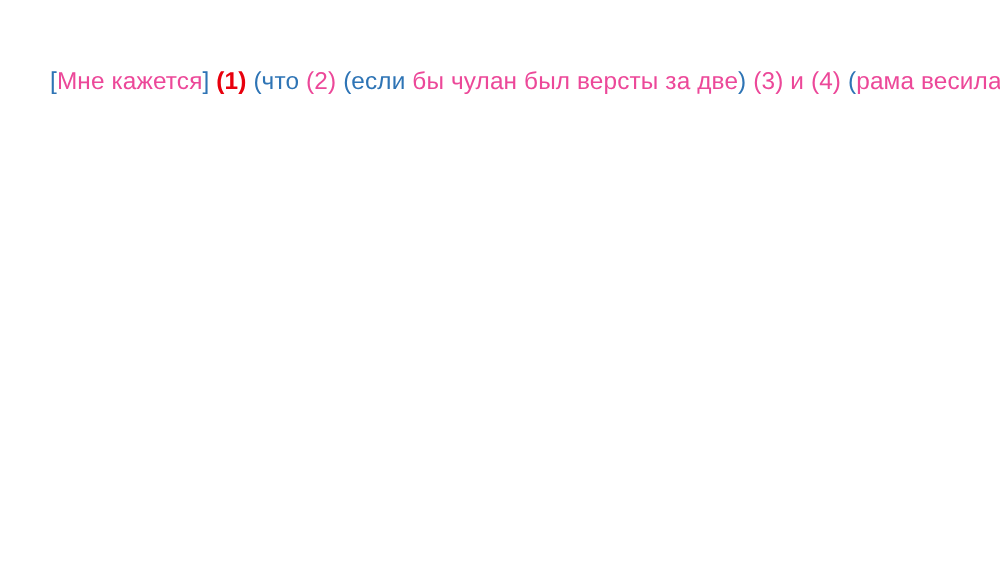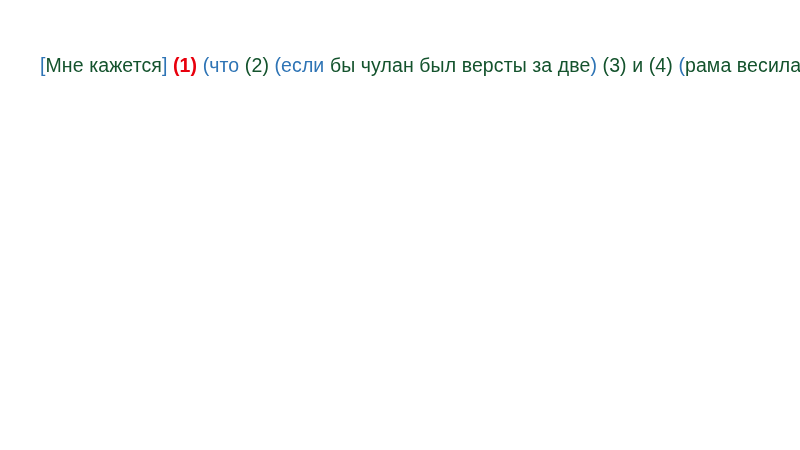--- a/index.html
+++ b/index.html
@@ -26,21 +26,21 @@
     width: 700px;
     font-size: 19.5px;
     line-height: 46px;
     color: #1a1a1a;
     letter-spacing: 0.1px;
     text-align: left;
   }
   .tok {
     white-space: pre;
   }
-  .c-black { color: #14532d; }
+  .c-black { color: #ec4899; }
   .c-blue  { color: #2e74b5; }
   .c-red   { color: #e8000d; font-weight: bold; }
 </style>
 </head>
 <body>
 
 <div class="slide">
   <div class="sentence-block" id="sentence"><span class="tok c-blue">[</span><span class="tok c-black">Мне кажется</span><span class="tok c-blue">] </span><span class="tok c-red">(1)</span><span class="tok c-black"> </span><span class="tok c-blue">(что</span><span class="tok c-black"> (2) </span><span class="tok c-blue">(если</span><span class="tok c-black"> бы чулан был версты за две</span><span class="tok c-blue">)</span><span class="tok c-black"> (3) и (4) </span><span class="tok c-blue">(</span><span class="tok c-black">рама весила бы вдвое больше</span></div>
 </div>
 

